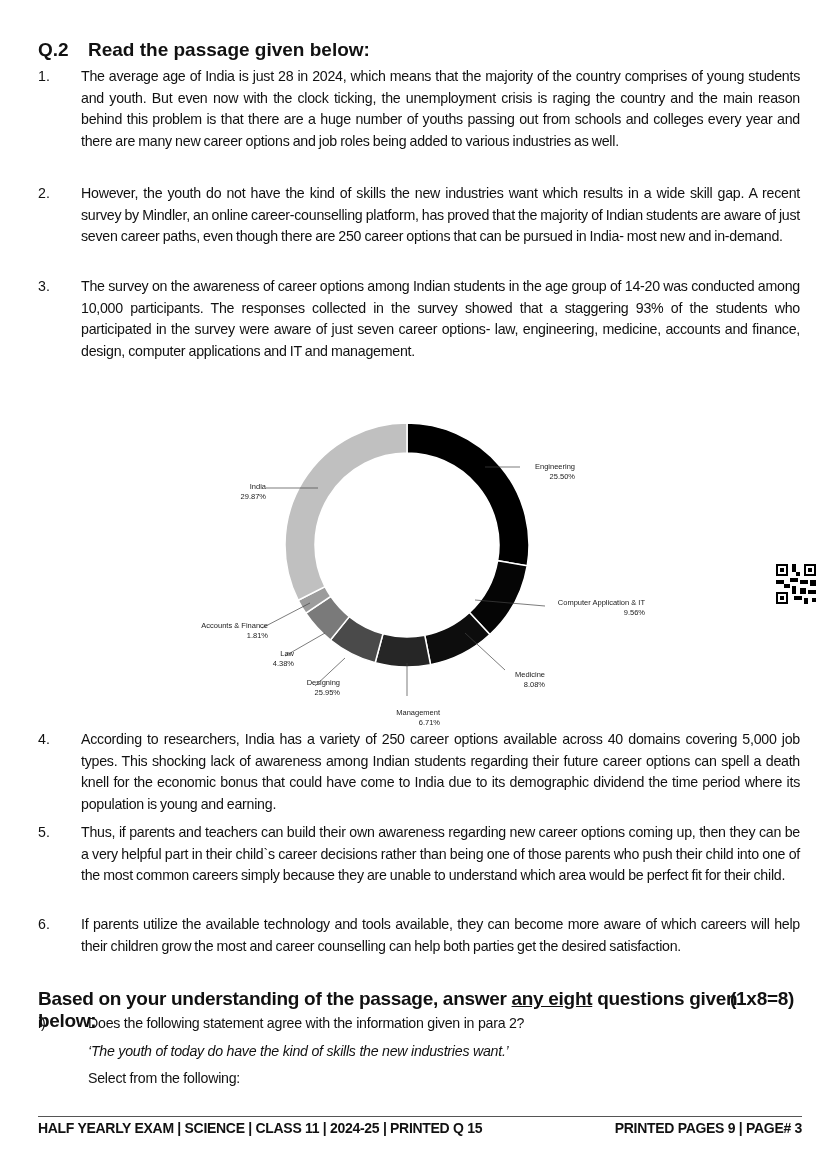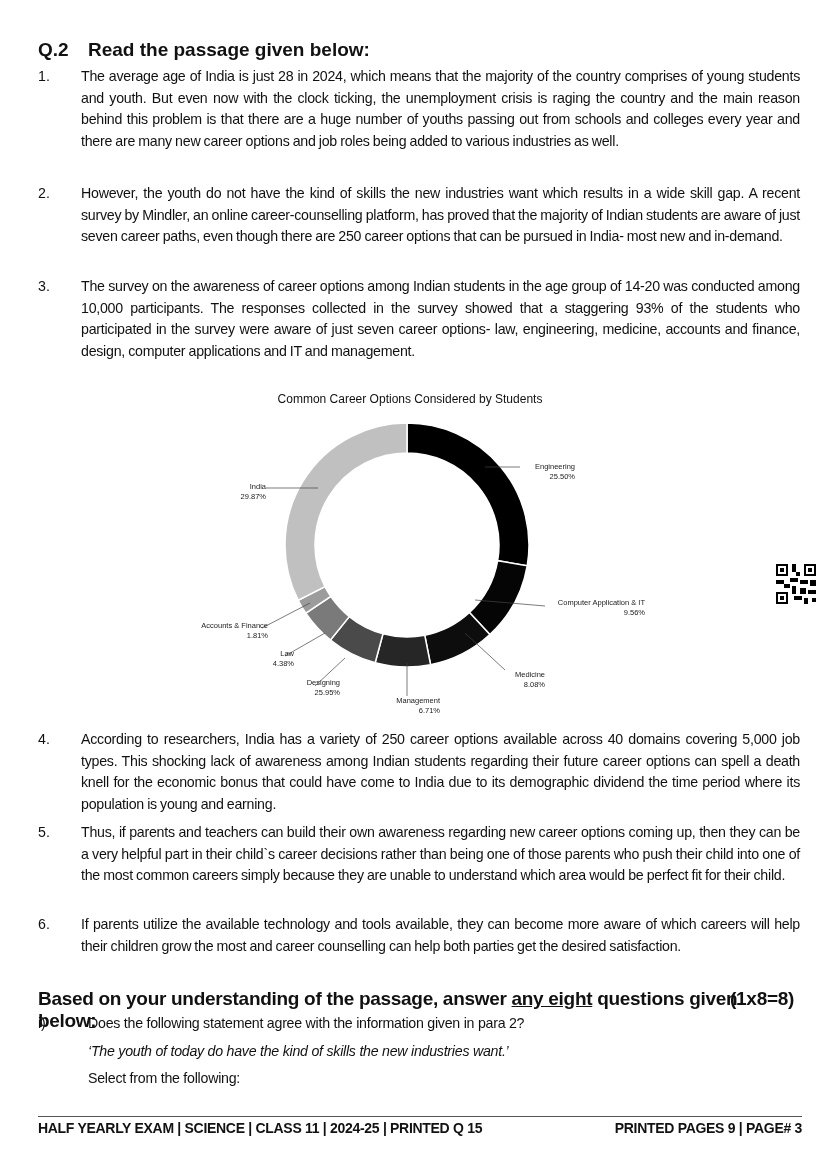--- a/index.html
+++ b/index.html
@@ -38,21 +38,20 @@
 <div class="para" style="top:183px">
   <span class="pn">2.</span>
   <div class="pt">However, the youth do not have the kind of skills the new industries want which results in a wide skill gap. A recent survey by Mindler, an online career-counselling platform, has proved that the majority of Indian students are aware of just seven career paths, even though there are 250 career options that can be pursued in India- most new and in-demand.</div>
 </div>
 <div class="para" style="top:276px">
   <span class="pn">3.</span>
   <div class="pt">The survey on the awareness of career options among Indian students in the age group of 14-20 was conducted among 10,000 participants. The responses collected in the survey showed that a staggering 93% of the students who participated in the survey were aware of just seven career options- law, engineering, medicine, accounts and finance, design, computer applications and IT and management.</div>
 </div>
 
 <div class="chart">
-  <div class="chart-title">Common Career Options Considered by Students</div>
   <svg id="donut" width="480" height="335" style="position:absolute;left:0;top:0">
       <path d="M237 35 A122 122 0 0 1 357.21426605451546 177.79736129835163 L327.6533809591428 172.68325606105205 A92 92 0 0 0 237 65 Z" fill="#000000" stroke="#fff" stroke-width="1.5"></path>
       <path d="M357.21426605451546 177.79736129835163 A122 122 0 0 1 319.8354924545417 246.5671881316678 L299.4661090640806 224.54246973863474 A92 92 0 0 0 327.6533809591428 172.68325606105205 Z" fill="#050505" stroke="#fff" stroke-width="1.5"></path>
       <path d="M319.8354924545417 246.5671881316678 A122 122 0 0 1 260.56339770122423 276.7028248988884 L254.7691195779724 247.26770402211258 A92 92 0 0 0 299.4661090640806 224.54246973863474 Z" fill="#0d0d0d" stroke="#fff" stroke-width="1.5"></path>
       <path d="M260.56339770122423 276.7028248988884 A122 122 0 0 1 205.15915212784193 274.77164517311496 L212.98886881771688 245.8114045567752 A92 92 0 0 0 254.7691195779724 247.26770402211258 Z" fill="#262626" stroke="#fff" stroke-width="1.5"></path>
       <path d="M205.15915212784193 274.77164517311496 A122 122 0 0 1 160.47201390996577 252.0129851388931 L179.29037114522006 228.64913633424726 A92 92 0 0 0 212.98886881771688 245.8114045567752 Z" fill="#4a4a4a" stroke="#fff" stroke-width="1.5"></path>
       <path d="M160.47201390996577 252.0129851388931 A122 122 0 0 1 135.86414882519162 225.2315147651509 L160.73362042555434 208.45327342945808 A92 92 0 0 0 179.29037114522006 228.64913633424726 Z" fill="#7a7a7a" stroke="#fff" stroke-width="1.5"></path>
       <path d="M135.86414882519162 225.2315147651509 A122 122 0 0 1 128.22068401053323 212.23640477858544 L154.96969613909062 198.65368229204805 A92 92 0 0 0 160.73362042555434 208.45327342945808 Z" fill="#9c9c9c" stroke="#fff" stroke-width="1.5"></path>
       <path d="M128.22068401053323 212.23640477858544 A122 122 0 0 1 236.99999999999986 35 L236.99999999999991 65 A92 92 0 0 0 154.96969613909062 198.65368229204805 Z" fill="#c0c0c0" stroke="#fff" stroke-width="1.5"></path>
       <line x1="315" y1="79" x2="350" y2="79" stroke="#444" stroke-width="0.7"></line>
@@ -60,21 +59,21 @@
       <line x1="295" y1="245" x2="335" y2="282" stroke="#444" stroke-width="0.7"></line>
       <line x1="237" y1="275" x2="237" y2="308" stroke="#444" stroke-width="0.7"></line>
       <line x1="175" y1="270" x2="145" y2="298" stroke="#444" stroke-width="0.7"></line>
       <line x1="155" y1="245" x2="115" y2="268" stroke="#444" stroke-width="0.7"></line>
       <line x1="140" y1="215" x2="92" y2="240" stroke="#444" stroke-width="0.7"></line>
       <line x1="148" y1="100" x2="96" y2="100" stroke="#444" stroke-width="0.7"></line>
     </svg>
   <div class="lbl" style="left:345px;top:74px;width:60px"><span>Engineering</span><br><span>25.50%</span></div>
   <div class="lbl" style="left:375px;top:210px;width:100px"><span>Computer Application &amp; IT</span><br><span>9.56%</span></div>
   <div class="lbl" style="left:325px;top:282px;width:50px"><span>Medicine</span><br><span>8.08%</span></div>
-  <div class="lbl" style="left:205px;top:308px;width:65px"><span>Management</span><br><span>6.71%</span></div>
+  <div class="lbl" style="left:205px;top:320px;width:65px"><span>Management</span><br><span>6.71%</span></div>
   <div class="lbl" style="left:120px;top:290px;width:50px"><span>Designing</span><br><span>25.95%</span></div>
   <div class="lbl" style="left:84px;top:261px;width:40px"><span>Law</span><br><span>4.38%</span></div>
   <div class="lbl" style="left:18px;top:233px;width:80px"><span>Accounts &amp; Finance</span><br><span>1.81%</span></div>
   <div class="lbl" style="left:52px;top:94px;width:44px"><span>India</span><br><span>29.87%</span></div>
 </div>
 
 <svg class="qr" viewBox="0 0 10 10" shape-rendering="crispEdges">
   <rect x="0" y="0" width="3" height="3" fill="#000"></rect>
     <rect x="0.6" y="0.6" width="1.8" height="1.8" fill="#fff"></rect>
     <rect x="1.1" y="1.1" width="0.8" height="0.8" fill="#000"></rect>

